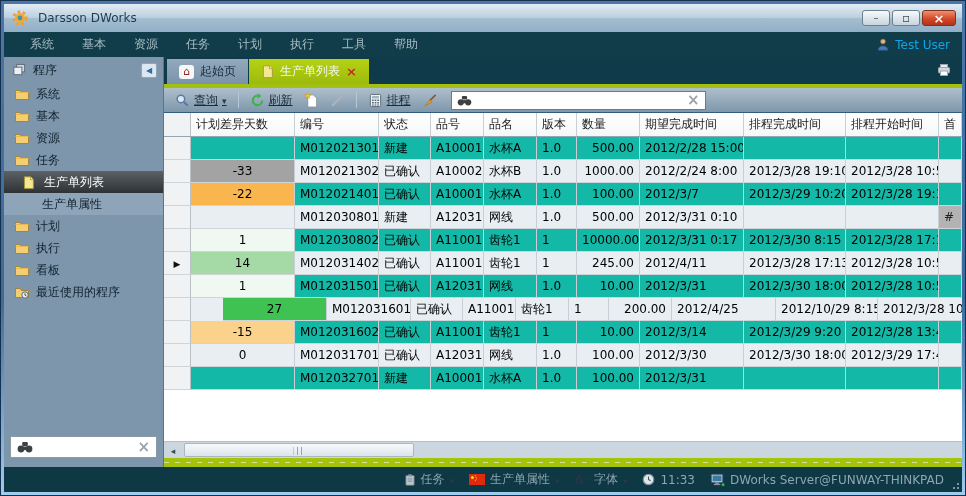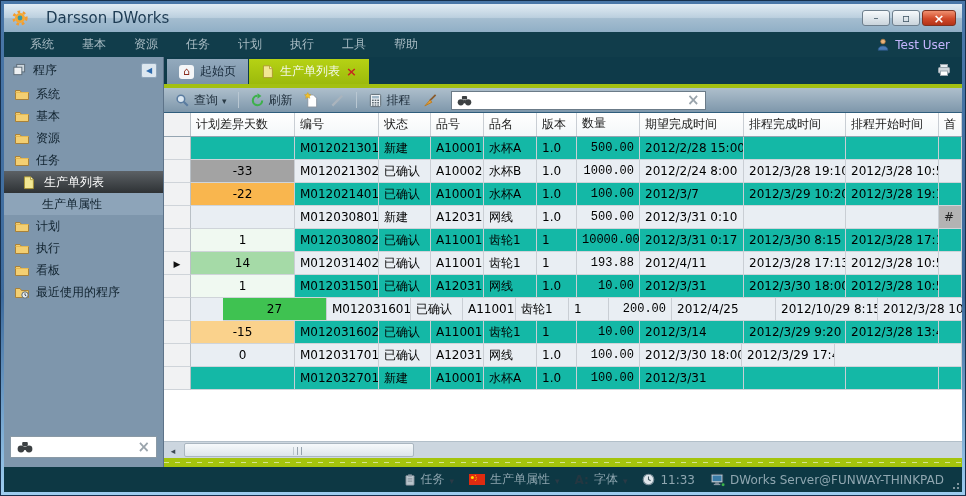--- a/index.html
+++ b/index.html
@@ -8,37 +8,37 @@
 
   
   .frame { position:absolute; inset:0; width:966px; height:496px;
     background:linear-gradient(#4a77a8,#3c6a9c 60%,#9ecdef);
     border:1px solid #17304d; padding:3px; }
   .app { position:relative; width:958px; height:488px; background:#7e96ac; overflow:hidden; }
 
   
   .titlebar { position:absolute; left:0; top:0; width:958px; height:28px;
     background:linear-gradient(#e2ecf4,#bcd0df 48%,#a4bdd0 52%,#90afc6);
-    display:flex; align-items:center; padding:0 6px 0 8px; gap:18px;
-    color:#1c3a52; font-size:15px; }
+    display:flex; align-items:center; padding:0 6px 0 8px; gap:10px;
+    color:#1c3a52; font-size:12px; }
   .winbtns { margin-left:auto; display:flex; gap:2px; }
   .wbtn { width:28px; height:16px; border:1px solid #6e7f8d; border-radius:3px;
     background:linear-gradient(#f7fafc,#c9d4dc); color:#3a505e; font-size:10px;
     display:flex; align-items:center; justify-content:center; line-height:1; }
   .wbtn.close { width:34px; background:linear-gradient(#f09070,#d24a2a 55%,#b33317);
     color:#fff; border-color:#7e3220; font-weight:bold; }
   .g-min::before{content:"–";} .g-restore::before{content:"▫"; font-size:12px;}
   .g-x::before{content:"×"; font-size:13px;}
 
   
   .menubar { position:absolute; left:0; top:28px; width:958px; height:25px;
     background:#113d4b; display:flex; align-items:center; padding-left:12px; }
   .menu-item { color:#a9bcc4; padding:0 14px; line-height:25px; }
   .menu-user { margin-left:auto; margin-right:12px; display:flex; align-items:center;
-    gap:5px; color:#c4b5fd; }
+    gap:5px; color:#0ea5e9; }
 
   
   .body { position:absolute; left:0; top:53px; width:958px; height:410px; display:flex; }
 
   
   .sidebar { position:relative; width:160px; height:410px; background:#7e96ac;
     border-right:1px solid #5d7389; flex:none; }
   .side-head { height:26px; display:flex; align-items:center; gap:6px;
     padding:0 6px 0 8px; color:#10222e; }
   .collapse-btn { margin-left:auto; width:16px; height:15px; background:#dde7ef;
@@ -68,40 +68,40 @@
   .homeicn { width:15px; height:14px; background:#f4f6f8; border-radius:3px;
     color:#8b2c1c; font-size:11px; display:flex; align-items:center; justify-content:center; }
   .g-home::before{content:"⌂";}
   .tabclose { color:#c52a1e; font-weight:bold; font-size:12px; }
   .strip-printer { position:absolute; right:10px; top:6px; }
   .limestrip { height:4px; background:#a3c011; flex:none; }
 
   
   .toolbar { height:24px; flex:none; background:linear-gradient(#aebfcc,#7e97ab);
     display:flex; align-items:center; padding-left:8px; gap:5px; color:#1c2b38; }
-  .tbtn { display:flex; align-items:center; gap:4px; padding:0 3px; }
+  .tbtn { display:flex; align-items:center; gap:4px; padding:0 3px;text-decoration:underline; }
   .tsep { width:1px; height:16px; background:#69809a; border-right:1px solid #b9c7d2; margin:0 3px; }
   .g-caret::before{content:"▾"; font-size:9px; color:#2a3a46;}
   .tool-search { margin-left:5px; width:255px; height:19px; background:#fff;
     border:1px solid #6b7b88; display:flex; align-items:center; padding:0 5px; gap:5px; }
   .tool-search input { flex:1; border:none; outline:none; font-size:12px; min-width:0; }
 
   
   .tablearea { position:relative; height:329px; flex:none; background:#fff;
     border-top:1px solid #2f5d7c; overflow:hidden; }
   .thead { display:flex; height:24px; background:linear-gradient(#ffffff,#f4f7f9);
     border-bottom:1px solid #95a5b1; color:#1a1a1a; }
   .thead .cell { line-height:23px; }
   .trow { display:flex; height:23px; background:#14b8a6; }
   .trow.alt { background:#e9eef3; }
   .cell { border-right:1px solid #c9ced4; border-bottom:1px solid #cfd4d9;
     padding:0 5px; line-height:22px; overflow:hidden; white-space:nowrap; flex:none; }
   .thead .cell { border-bottom:none; }
   .c0{width:27px;} .c1{width:104px;} .c2{width:84px;} .c3{width:52px;}
-  .c4{width:53px;} .c5{width:53px;} .c6{width:40px;} .c7{width:63px;font-family:Liberation Mono, monospace;}
+  .c4{width:53px;} .c5{width:53px;} .c6{width:40px;} .c7{width:63px;}
   .c8{width:104px;} .c9{width:102px;} .c10{width:93px;} .c11{flex:1; width:auto;}
   .tc{text-align:center;} .tr{text-align:right;}
   .rowhdr { background:#f1f2f3; border-right:1px solid #b9c0c6; padding:0;
     text-align:center; }
   .cur-arrow::before { content:"▶"; font-size:9px; color:#111; }
   .flag { background:#b3b3b3; color:#222; }
 
   
   .hscroll { position:relative; height:17px; flex:none; background:#ccd6df;
     border-top:1px solid #b2bfc9; }
@@ -489,21 +489,21 @@
                 <div class="cell c11"></div>
               </div>
               <div class="trow alt">
                 <div class="cell c0 rowhdr"><span class="cur-arrow"></span></div>
                 <div class="cell c1 tc" style="background: rgb(165, 218, 167);">14</div>
                 <div class="cell c2">M012031402</div>
                 <div class="cell c3">已确认</div>
                 <div class="cell c4">A11001</div>
                 <div class="cell c5">齿轮1</div>
                 <div class="cell c6">1</div>
-                <div class="cell c7 tr">193.88</div>
+                <div class="cell c7 tr">245.00</div>
                 <div class="cell c8">2012/4/11</div>
                 <div class="cell c9">2012/3/28 17:13</div>
                 <div class="cell c10">2012/3/28 10:52</div>
                 <div class="cell c11"></div>
               </div>
               <div class="trow">
                 <div class="cell c0 rowhdr"></div>
                 <div class="cell c1 tc" style="background: rgb(240, 249, 241);">1</div>
                 <div class="cell c2">M012031501</div>
                 <div class="cell c3">已确认</div>
@@ -546,20 +546,21 @@
               </div>
               <div class="trow alt">
                 <div class="cell c0 rowhdr"></div>
                 <div class="cell c1 tc">0</div>
                 <div class="cell c2">M012031701</div>
                 <div class="cell c3">已确认</div>
                 <div class="cell c4">A12031</div>
                 <div class="cell c5">网线</div>
                 <div class="cell c6">1.0</div>
                 <div class="cell c7 tr">100.00</div>
+                <div class="cell c8">2012/3/30</div>
                 <div class="cell c9">2012/3/30 18:00</div>
                 <div class="cell c10">2012/3/29 17:46</div>
                 <div class="cell c11"></div>
               </div>
               <div class="trow">
                 <div class="cell c0 rowhdr"></div>
                 <div class="cell c1 tc"></div>
                 <div class="cell c2">M012032701</div>
                 <div class="cell c3">新建</div>
                 <div class="cell c4">A10001</div>

